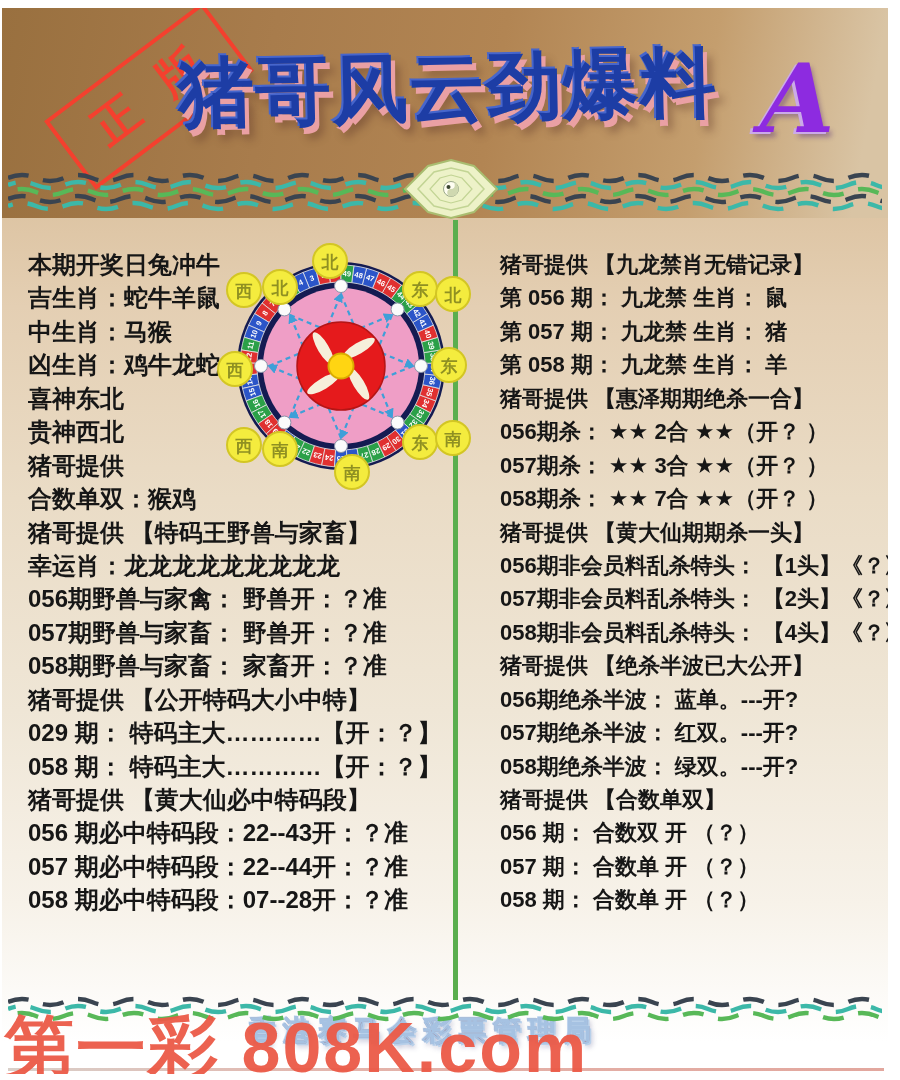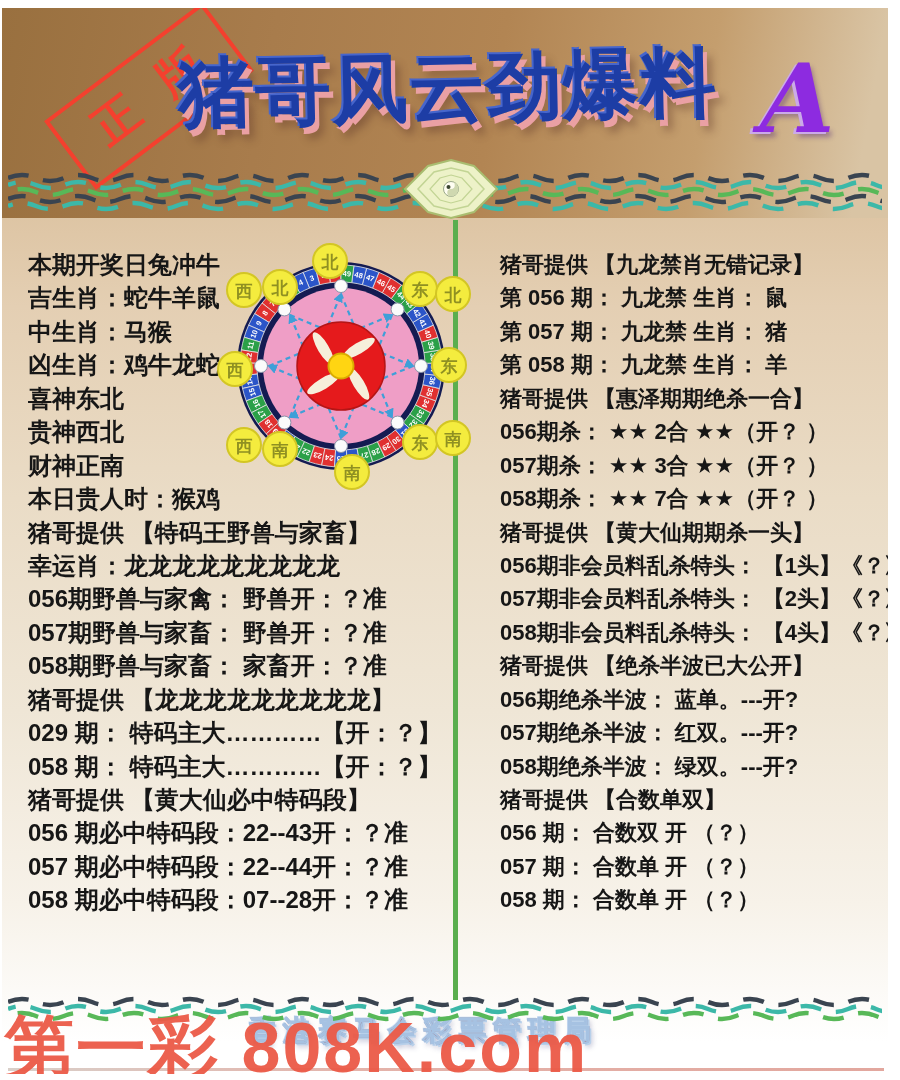--- a/index.html
+++ b/index.html
@@ -250,28 +250,28 @@
       <text x="11" y="107" fill="#8f9022" font-size="17" font-weight="bold" text-anchor="middle" dominant-baseline="central">南</text>
     </svg>
 
   <div class="col left">
       <div class="row">本期开奖日兔冲牛</div>
       <div class="row">吉生肖：蛇牛羊鼠</div>
       <div class="row">中生肖：马猴</div>
       <div class="row">凶生肖：鸡牛龙蛇</div>
       <div class="row">喜神东北</div>
       <div class="row">贵神西北</div>
-      <div class="row">财神正南</div>
-      <div class="row">本日贵人时：猴鸡</div>
+      <div class="row">猪哥提供</div>
+      <div class="row">合数单双：猴鸡</div>
       <div class="row">猪哥提供 【特码王野兽与家畜】</div>
       <div class="row">幸运肖：龙龙龙龙龙龙龙龙龙</div>
       <div class="row">056期野兽与家禽： 野兽开：？准</div>
       <div class="row">057期野兽与家畜： 野兽开：？准</div>
       <div class="row">058期野兽与家畜： 家畜开：？准</div>
-      <div class="row">猪哥提供 【龙龙龙龙龙龙龙龙龙】</div>
+      <div class="row">猪哥提供 【公开特码大小中特】</div>
       <div class="row">029 期： 特码主大…………【开：？】</div>
       <div class="row">058 期： 特码主大…………【开：？】</div>
       <div class="row">猪哥提供 【黄大仙必中特码段】</div>
       <div class="row">056 期必中特码段：22--43开：？准</div>
       <div class="row">057 期必中特码段：22--44开：？准</div>
       <div class="row">058 期必中特码段：07--28开：？准</div>
     </div>
   <div class="col right">
       <div class="row">猪哥提供 【九龙禁肖无错记录】</div>
       <div class="row">第 056 期： 九龙禁 生肖： 鼠</div>

